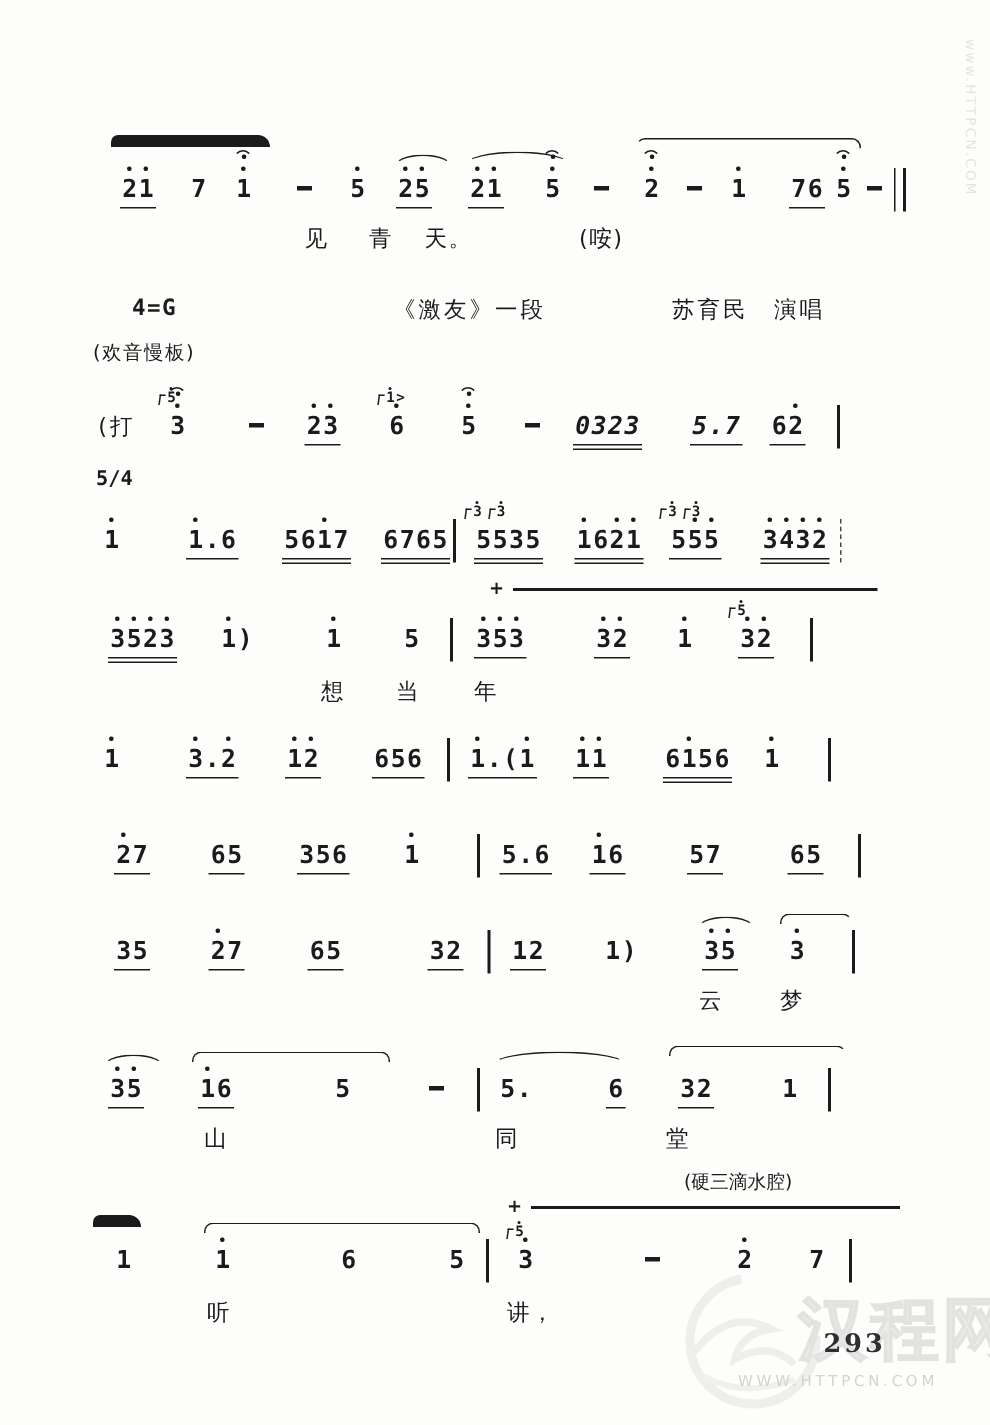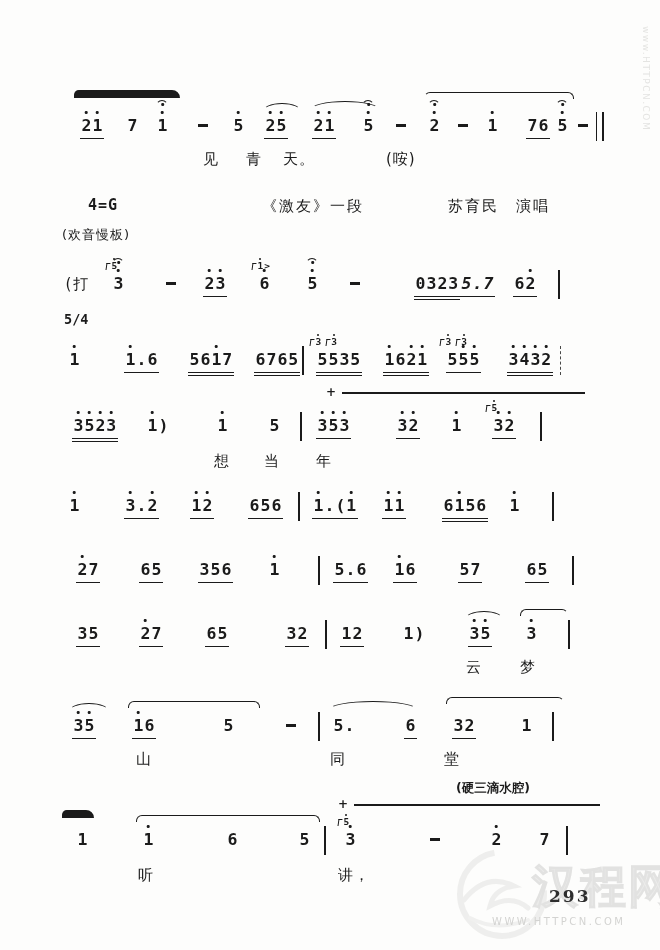--- a/index.html
+++ b/index.html
@@ -49,21 +49,21 @@
   .slur.arc{border-radius:50% 50% 0 0/100% 100% 0 0;}
   .slur.line{border-radius:6px 6px 0 0;height:6px;}
   .slur.dash{border-top-style:dashed;border-radius:6px 10px 0 0;height:7px;}
   .slur.hr{border-right-color:var(--ink);}
   .slur.hl{border-left-color:var(--ink);}
 
   .plus{position:absolute;font-size:12px;font-weight:bold;color:var(--ink);line-height:12px;}
   .plusline{position:absolute;height:1.6px;background:var(--ink);}
 
   .lyric{position:absolute;color:var(--ink);font-size:15px;white-space:nowrap;letter-spacing:1px;}
-  .lyric.ann{font-size:12.5px;letter-spacing:0;font-weight:bold;}
+  .lyric.ann{font-size:12.5px;letter-spacing:0;}
 
   
   .pagenum{position:absolute;left:549px;top:886px;font-family:"DejaVu Serif","Liberation Serif",serif;
         font-weight:bold;font-size:17px;color:#2e2e2e;letter-spacing:2px;}
   .wm-name{position:absolute;left:532px;top:856px;font-size:46px;font-weight:bold;color:#ebebea;
         letter-spacing:2px;-webkit-text-stroke:1px #e2e2e1;white-space:nowrap;}
   .wm-url{position:absolute;left:492px;top:916px;font-size:10px;color:#d3d3d1;letter-spacing:2.5px;white-space:nowrap;}
   .wm-vert{position:absolute;left:641px;top:26px;font-size:9px;color:#e4e4e2;letter-spacing:1.5px;
         writing-mode:vertical-rl;white-space:nowrap;}
   .wm-logo{position:absolute;left:450px;top:842px;opacity:.55;}
@@ -118,21 +118,21 @@
         <div class="dash" style="left: 166px;"></div>
         <div class="tok u1" style="left: 203px;"><span class="chs"><span class="ch od">2</span><span class="ch od">3</span></span></div>
         <div class="tok" style="left: 258px;"><span class="chs"><span class="ch od">6</span></span><span class="grace">
             <span class="gp">
               <span class="ch od">1</span>
               <span class="ch">&gt;</span>
             </span>
           </span></div>
         <div class="tok" style="left: 306px;"><span class="chs"><span class="ch od">5</span></span><span class="ferm"></span></div>
         <div class="dash" style="left: 350px;"></div>
-        <div class="tok u2" style="left: 414px;"><span class="chs"><span class="ch">0</span><span class="ch">3</span><span class="ch">2</span><span class="ch">3</span></span></div>
+        <div class="tok u2" style="left: 382px; font-style: italic;"><span class="chs"><span class="ch">0</span><span class="ch">3</span><span class="ch">2</span><span class="ch">3</span></span></div>
         <div class="tok u1" style="left: 460px; font-style: italic;"><span class="chs"><span class="ch">5</span><span class="ch">.</span><span class="ch">7</span></span></div>
         <div class="tok u1" style="left: 513px;"><span class="chs"><span class="ch">6</span><span class="ch od">2</span></span></div>
         <div class="bar single" style="left: 558px;"></div>
       </div>
       <div class="line" style="top: 350px;">
         <div class="tok" style="left: 68px;"><span class="chs"><span class="ch od">1</span></span></div>
         <div class="tok u1" style="left: 124px;"><span class="chs"><span class="ch od">1</span><span class="ch">.</span><span class="ch">6</span></span></div>
         <div class="tok u2" style="left: 188px;"><span class="chs"><span class="ch">5</span><span class="ch">6</span><span class="ch od">1</span><span class="ch">7</span></span></div>
         <div class="tok u2" style="left: 254px;"><span class="chs"><span class="ch">6</span><span class="ch">7</span><span class="ch">6</span><span class="ch">5</span></span></div>
         <div class="bar single" style="left: 302px;"></div>

